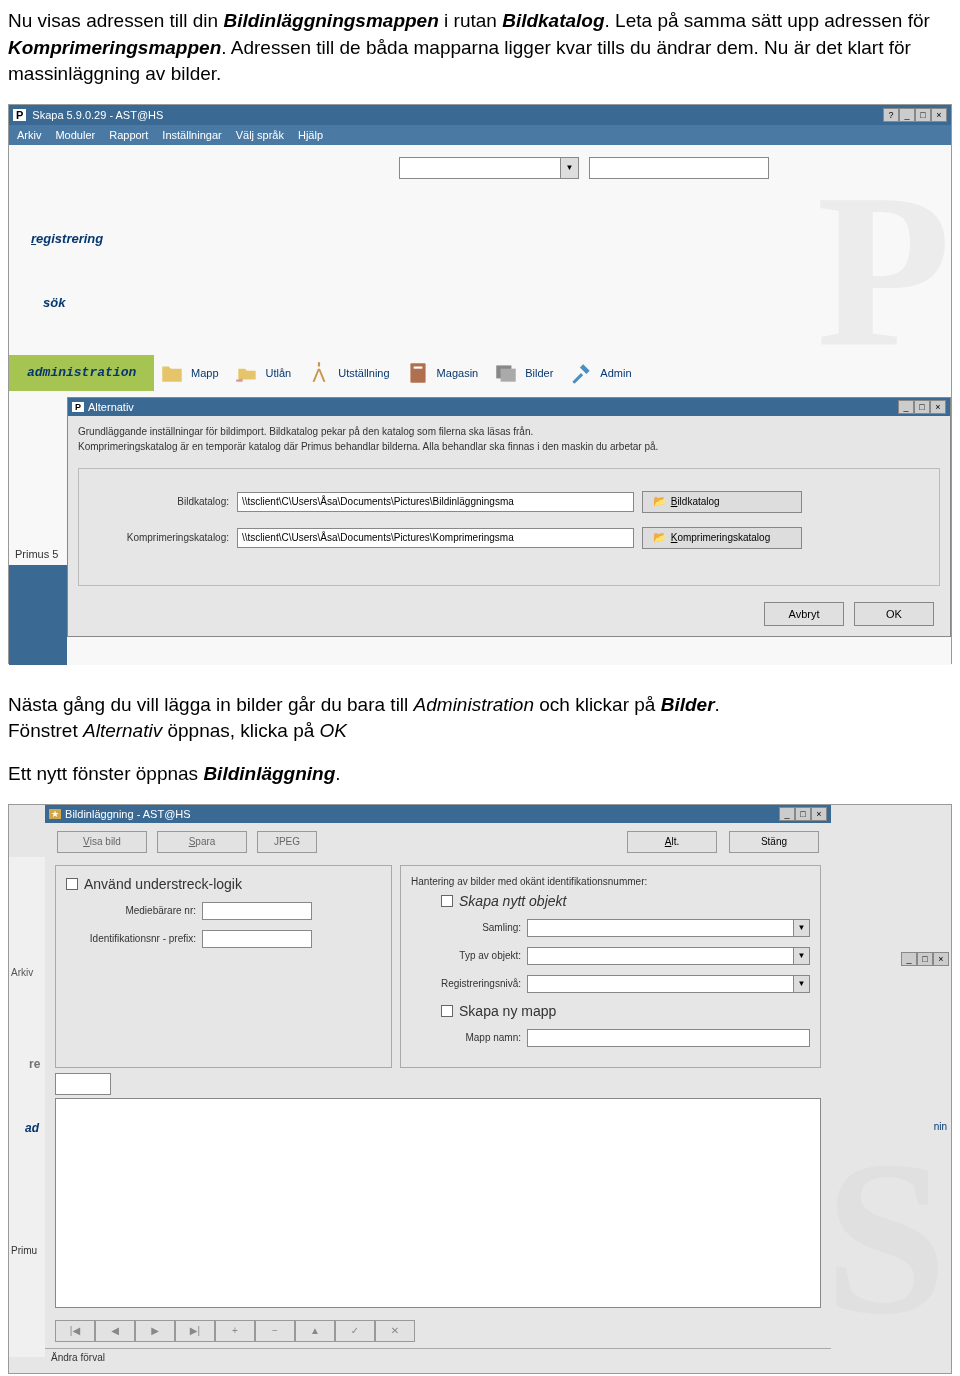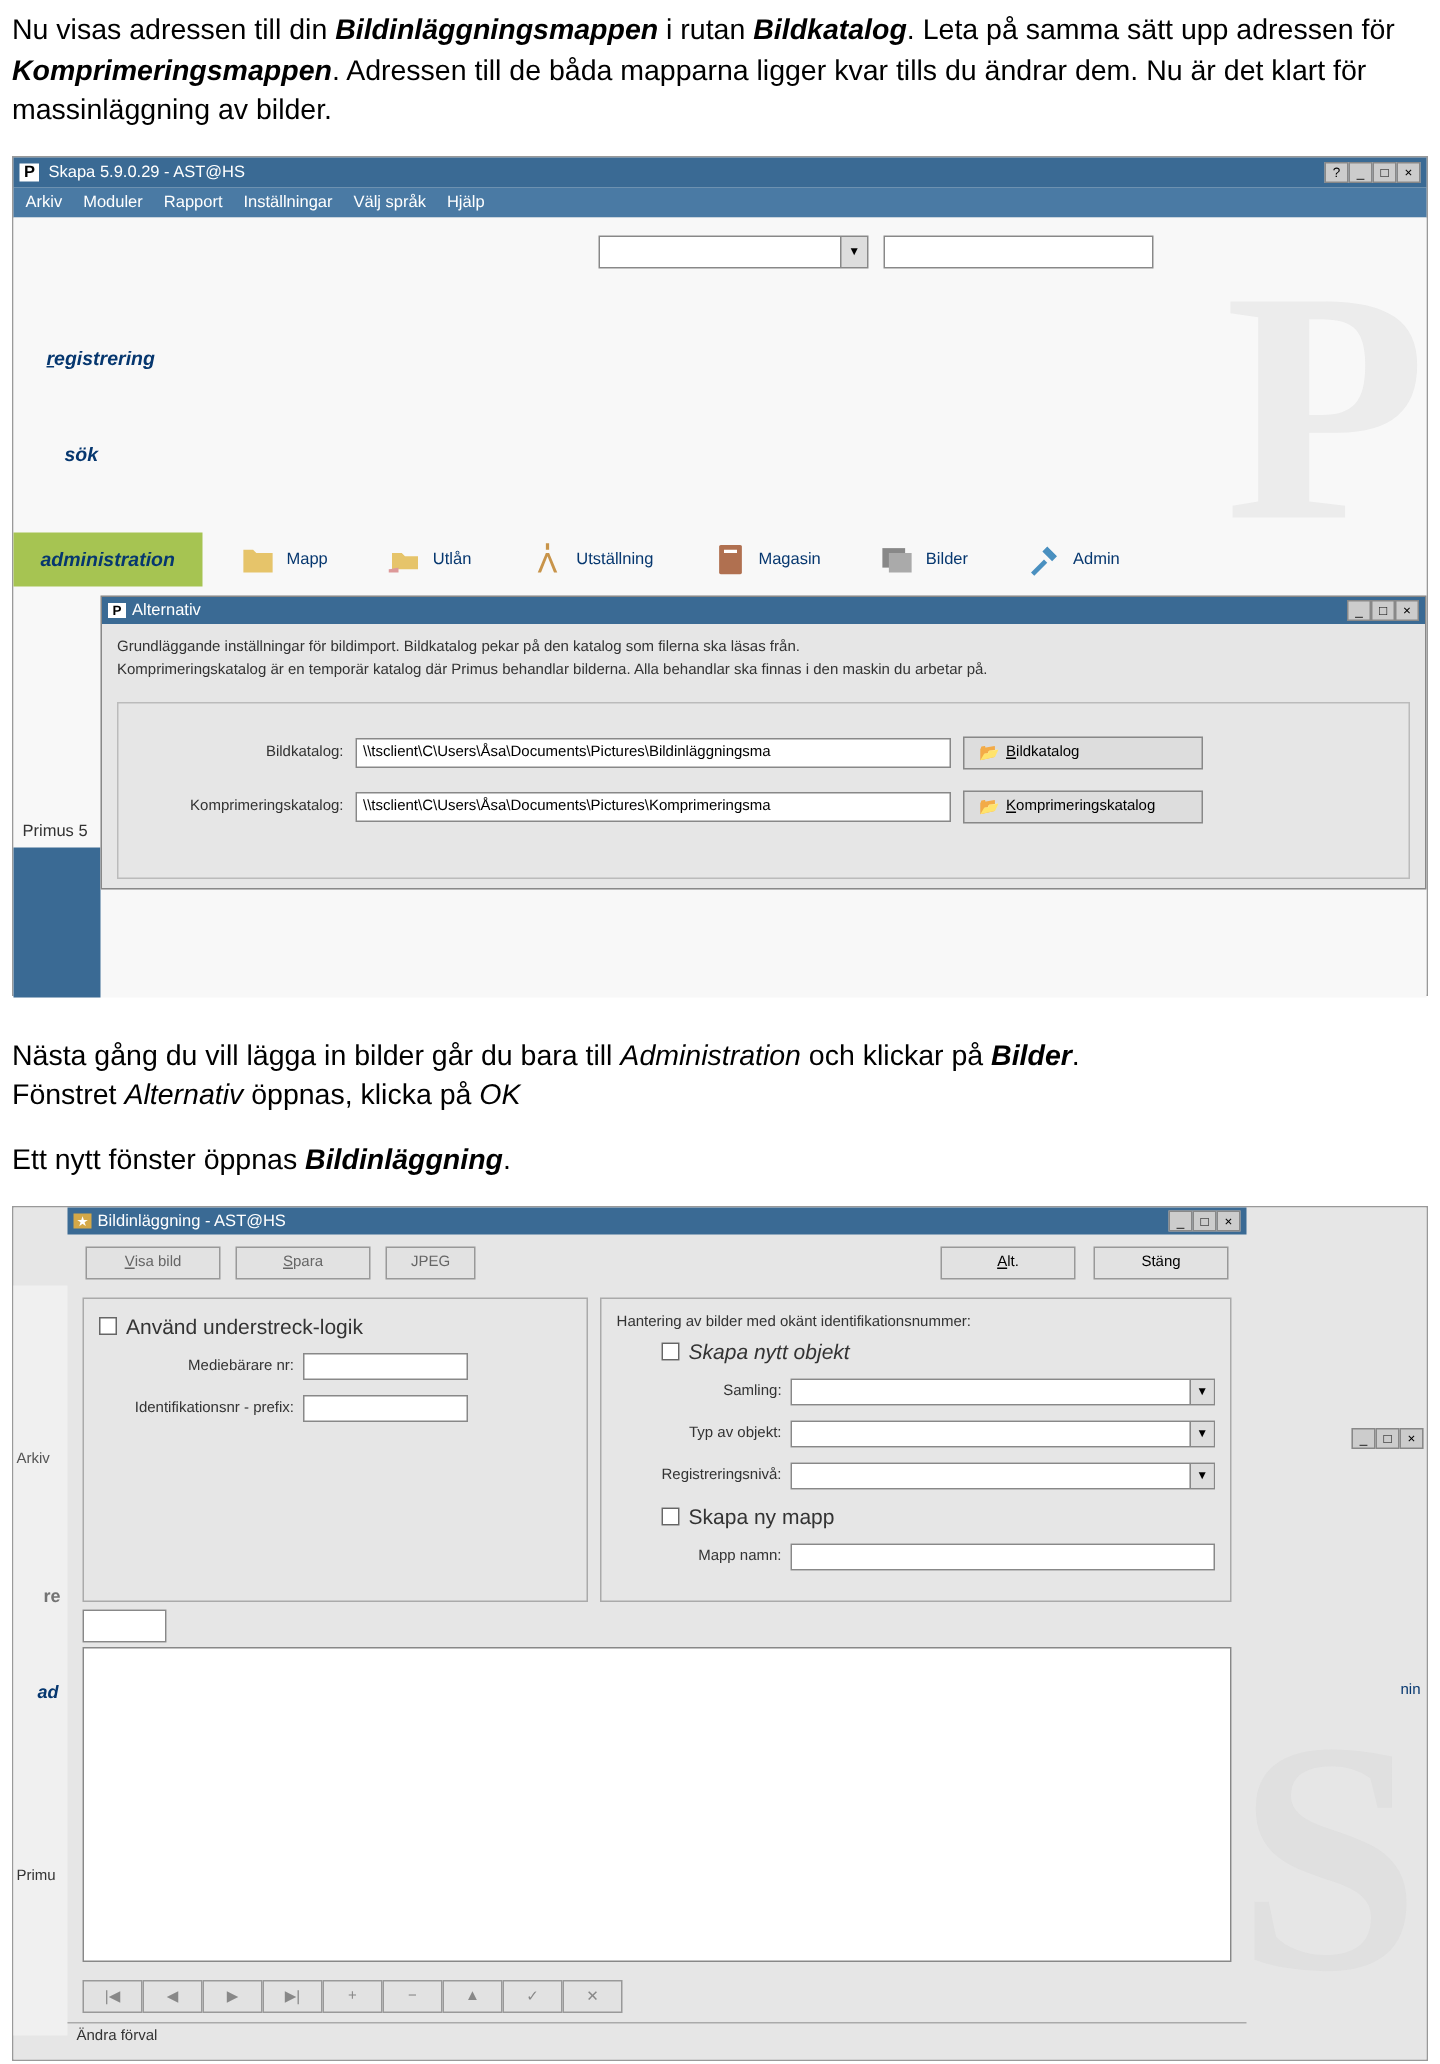--- a/index.html
+++ b/index.html
@@ -19,22 +19,22 @@
   .titlebar-btn { width: 16px; height: 14px; background: #ccc; border: 1px solid #888; display: flex; align-items: center; justify-content: center; font-size: 9px; color: #000; }
   .menubar { background: #4a7aa4; color: #fff; height: 20px; display: flex; align-items: center; gap: 14px; padding: 0 8px; font-size: 11px; }
   .content-area { background: #f8f8f8; position: relative; height: 520px; }
   .dropdown-row { position: absolute; top: 12px; left: 390px; display: flex; gap: 10px; }
   .combo { width: 180px; height: 22px; background: #fff; border: 1px solid #888; display: flex; align-items: center; justify-content: flex-end; }
   .combo-btn { width: 18px; height: 100%; background: #ddd; border-left: 1px solid #888; display: flex; align-items: center; justify-content: center; font-size: 8px; }
   .textbox { width: 180px; height: 22px; background: #fff; border: 1px solid #888; }
   .sidebar-link { position: absolute; color: #06376f; font-size: 13px; }
   .sidebar-link .ul { text-decoration: underline; }
   .sok { font-weight: bold; font-style: italic; }
-  .admin-tab { position: absolute; left: 0; top: 210px; background: #a6c452; color: #06376f; font-weight: bold; font-style: italic; padding: 8px 18px; font-size: 13px; height: 36px; display: flex; align-items: center; }
-  .toolbar-icons { position: absolute; top: 210px; left: 150px; display: flex; gap: 38px; align-items: center; height: 36px; }
+  .admin-tab { position: absolute; left: 0; top: 210px; background: #a6c452; color: #06376f; font-weight: bold; font-style: italic; padding: 8px 18px; font-size: 13px; height: 36px; display: flex; align-items: center; font-family: Liberation Mono, monospace; }
+  .toolbar-icons { position: absolute; top: 210px; left: 150px; display: flex; gap: 15px; align-items: center; height: 36px; }
   .tool-item { display: flex; align-items: center; gap: 6px; color: #06376f; font-size: 11px; }
   .tool-item svg { width: 26px; height: 26px; }
   .bg-p { position: absolute; right: 0; top: 0; font-size: 220px; color: rgba(200,200,200,0.25); font-weight: bold; pointer-events: none; font-family: Georgia, serif; }
   
   .bluebar-bottom { position: absolute; bottom: 0; left: 0; width: 58px; height: 100px; background: #3a6a94; }
   .primus5-label { position: absolute; bottom: 105px; left: 6px; font-size: 11px; color: #333; }
   
   .dialog { position: absolute; top: 252px; left: 58px; right: 0; background: #e6e6e6; border: 1px solid #888; }
   .dialog-title { background: #3a6a94; color: #fff; height: 18px; display: flex; align-items: center; justify-content: space-between; padding: 0 4px; font-size: 11px; }
   .dialog-title-left { display: flex; align-items: center; gap: 4px; }
@@ -201,20 +201,24 @@
           </div>
           <div class="form-row">
             <div class="form-label">Komprimeringskatalog:</div>
             <div class="form-input">\\tsclient\C\Users\Åsa\Documents\Pictures\Komprimeringsma</div>
             <div class="form-btn">
               <span class="form-btn-icon">📂</span>
               <span><span style="text-decoration:underline;">K</span>omprimeringskatalog</span>
             </div>
           </div>
         </div>
+        <div class="dialog-btns">
+          <div class="dlg-btn">Avbryt</div>
+          <div class="dlg-btn">OK</div>
+        </div>
       </div>
     </div>
   </div>
 
   <div class="doc-text" style="margin-top:28px;">
     <span>Nästa gång du vill lägga in bilder går du bara till </span><span class="ital">Administration</span><span> och klickar på </span><span class="bold">Bilder</span><span>.</span><br>
     <span>Fönstret </span><span class="ital">Alternativ</span><span> öppnas, klicka på </span><span class="ital">OK</span>
   </div>
   <div class="doc-text">
     <span>Ett nytt fönster öppnas </span><span class="bold">Bildinläggning</span><span>.</span>

